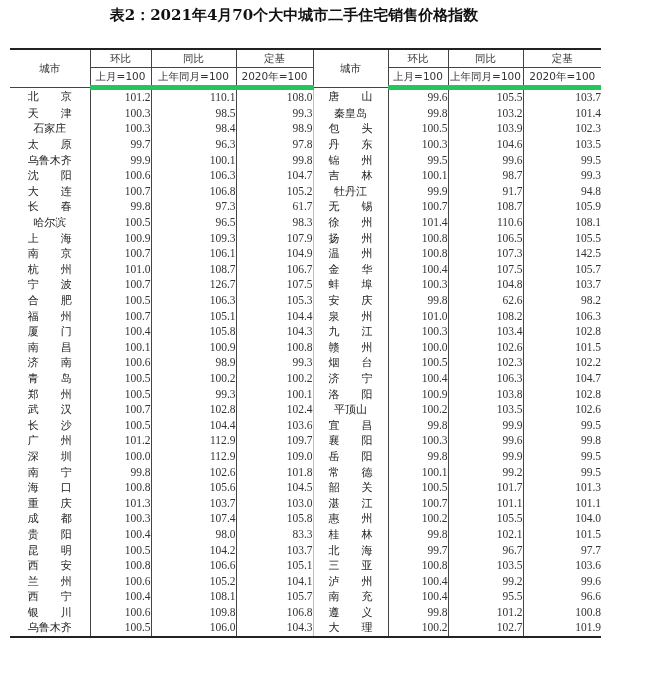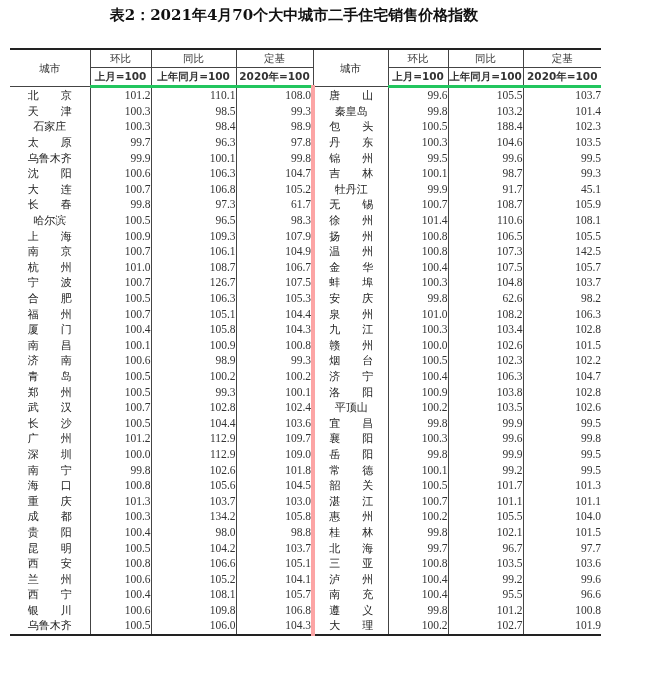--- a/index.html
+++ b/index.html
@@ -47,24 +47,24 @@
     }
     table.price-table thead th {
       text-align: center;
       font-family: "DejaVu Sans", "Liberation Sans", sans-serif;
       font-size: 10.5px;
       color: #333;
       height: 17px;
       line-height: 17px;
     }
     thead tr.h1 th { border-bottom: 1px solid #444; }
-    thead tr.h2 th { border-bottom: 3px solid #22c55e; font-weight: bold; }
+    thead tr.h2 th { border-bottom: 5px solid #22c55e; }
     th.city-head { border-bottom: 1px solid #444; }
     .vl { border-left: 1px solid #444; }
-    .vl2 { border-left: 4px solid #fca5a5; margin-left: 32px; }
+    .vl2 { border-left: 1px solid #fca5a5; margin-left: 32px; }
     td.city {
       font-family: "DejaVu Sans", "Liberation Sans", sans-serif;
       font-size: 11px;
       text-align: center;
       color: #222;
     }
     td.num {
       text-align: right;
       padding-right: 3px;
       font-family: "Liberation Serif", "DejaVu Serif", serif;
@@ -137,21 +137,21 @@
         <td class="num vl">103.2</td>
         <td class="num vl">101.4</td>
       </tr>
       <tr>
         <td class="city">石家庄</td>
         <td class="num vl">100.3</td>
         <td class="num vl">98.4</td>
         <td class="num vl">98.9</td>
         <td class="city vl2">包　　头</td>
         <td class="num vl">100.5</td>
-        <td class="num vl">188.4</td>
+        <td class="num vl">103.9</td>
         <td class="num vl">102.3</td>
       </tr>
       <tr>
         <td class="city">太　　原</td>
         <td class="num vl">99.7</td>
         <td class="num vl">96.3</td>
         <td class="num vl">97.8</td>
         <td class="city vl2">丹　　东</td>
         <td class="num vl">100.3</td>
         <td class="num vl">104.6</td>
@@ -178,21 +178,21 @@
         <td class="num vl">99.3</td>
       </tr>
       <tr>
         <td class="city">大　　连</td>
         <td class="num vl">100.7</td>
         <td class="num vl">106.8</td>
         <td class="num vl">105.2</td>
         <td class="city vl2">牡丹江</td>
         <td class="num vl">99.9</td>
         <td class="num vl">91.7</td>
-        <td class="num vl">45.1</td>
+        <td class="num vl">94.8</td>
       </tr>
       <tr>
         <td class="city">长　　春</td>
         <td class="num vl">99.8</td>
         <td class="num vl">97.3</td>
         <td class="num vl">61.7</td>
         <td class="city vl2">无　　锡</td>
         <td class="num vl">100.7</td>
         <td class="num vl">108.7</td>
         <td class="num vl">105.9</td>
@@ -383,32 +383,32 @@
         <td class="num vl">103.7</td>
         <td class="num vl">103.0</td>
         <td class="city vl2">湛　　江</td>
         <td class="num vl">100.7</td>
         <td class="num vl">101.1</td>
         <td class="num vl">101.1</td>
       </tr>
       <tr>
         <td class="city">成　　都</td>
         <td class="num vl">100.3</td>
-        <td class="num vl">134.2</td>
+        <td class="num vl">107.4</td>
         <td class="num vl">105.8</td>
         <td class="city vl2">惠　　州</td>
         <td class="num vl">100.2</td>
         <td class="num vl">105.5</td>
         <td class="num vl">104.0</td>
       </tr>
       <tr>
         <td class="city">贵　　阳</td>
         <td class="num vl">100.4</td>
         <td class="num vl">98.0</td>
-        <td class="num vl">98.8</td>
+        <td class="num vl">83.3</td>
         <td class="city vl2">桂　　林</td>
         <td class="num vl">99.8</td>
         <td class="num vl">102.1</td>
         <td class="num vl">101.5</td>
       </tr>
       <tr>
         <td class="city">昆　　明</td>
         <td class="num vl">100.5</td>
         <td class="num vl">104.2</td>
         <td class="num vl">103.7</td>

